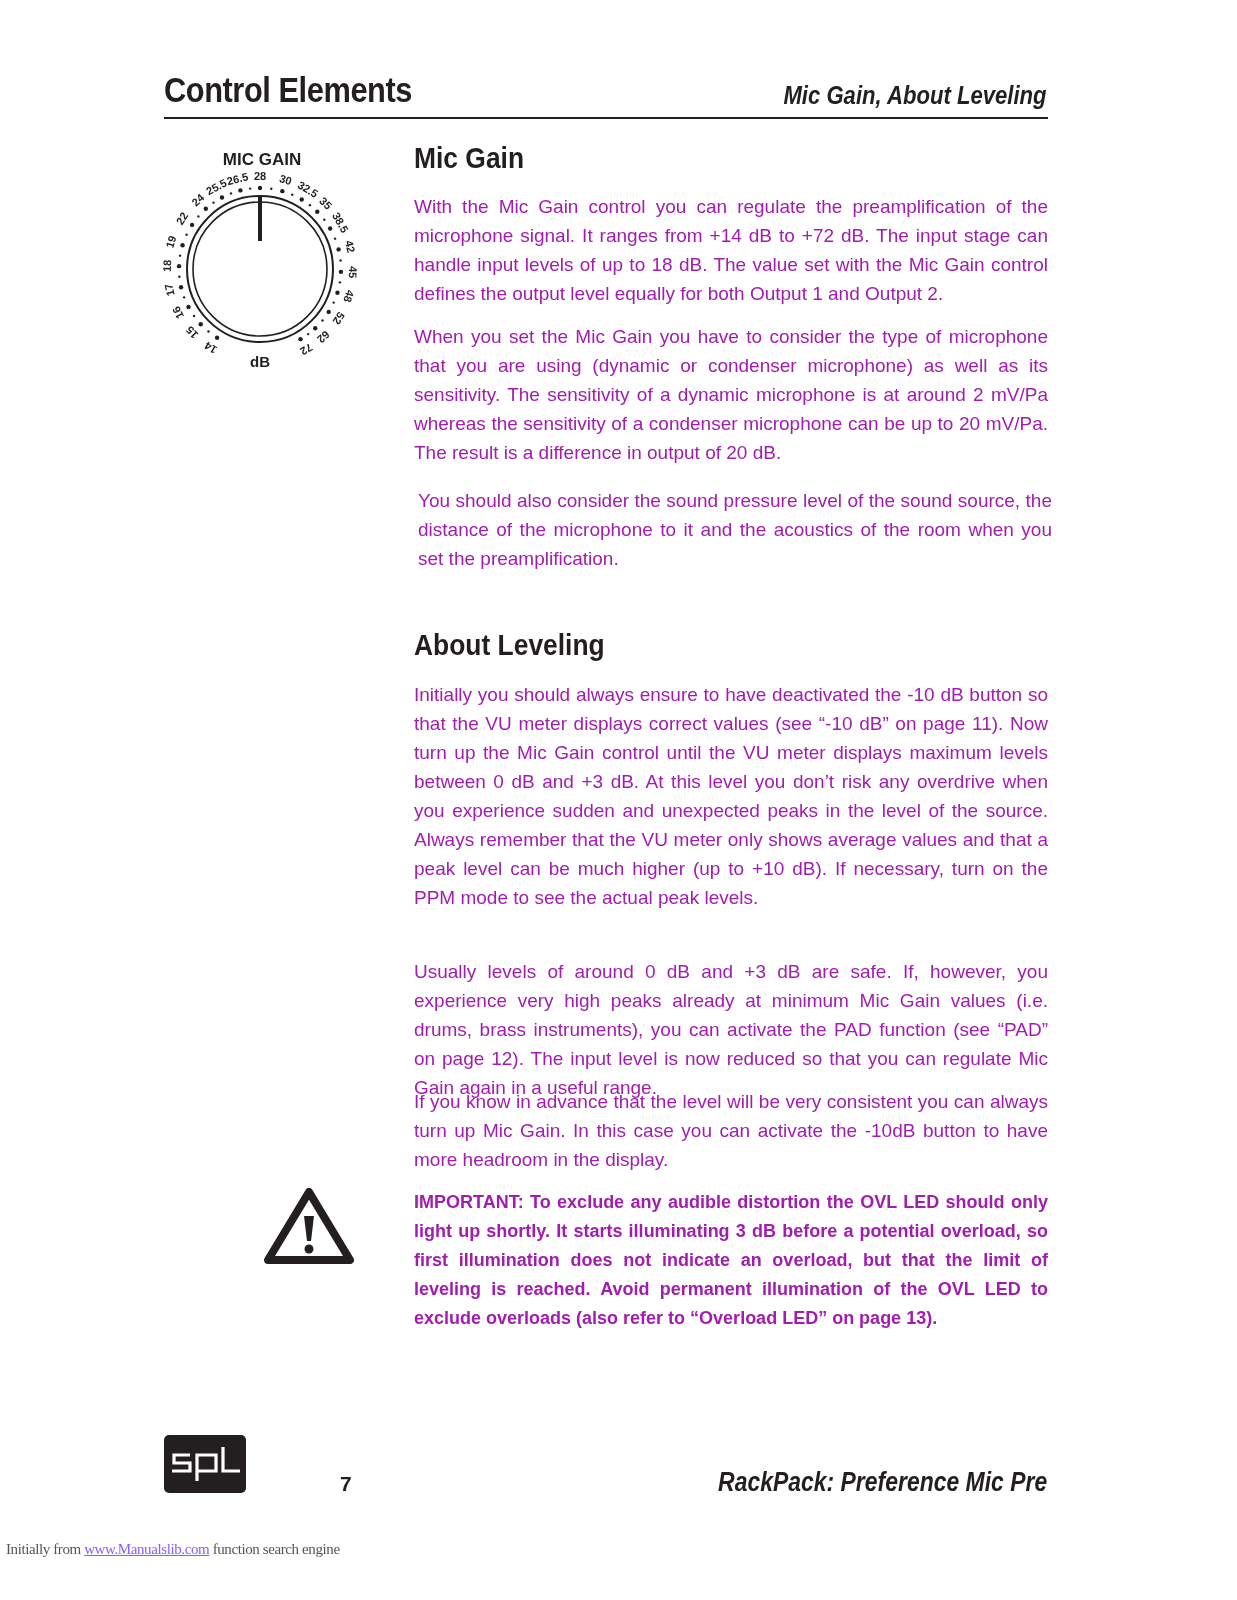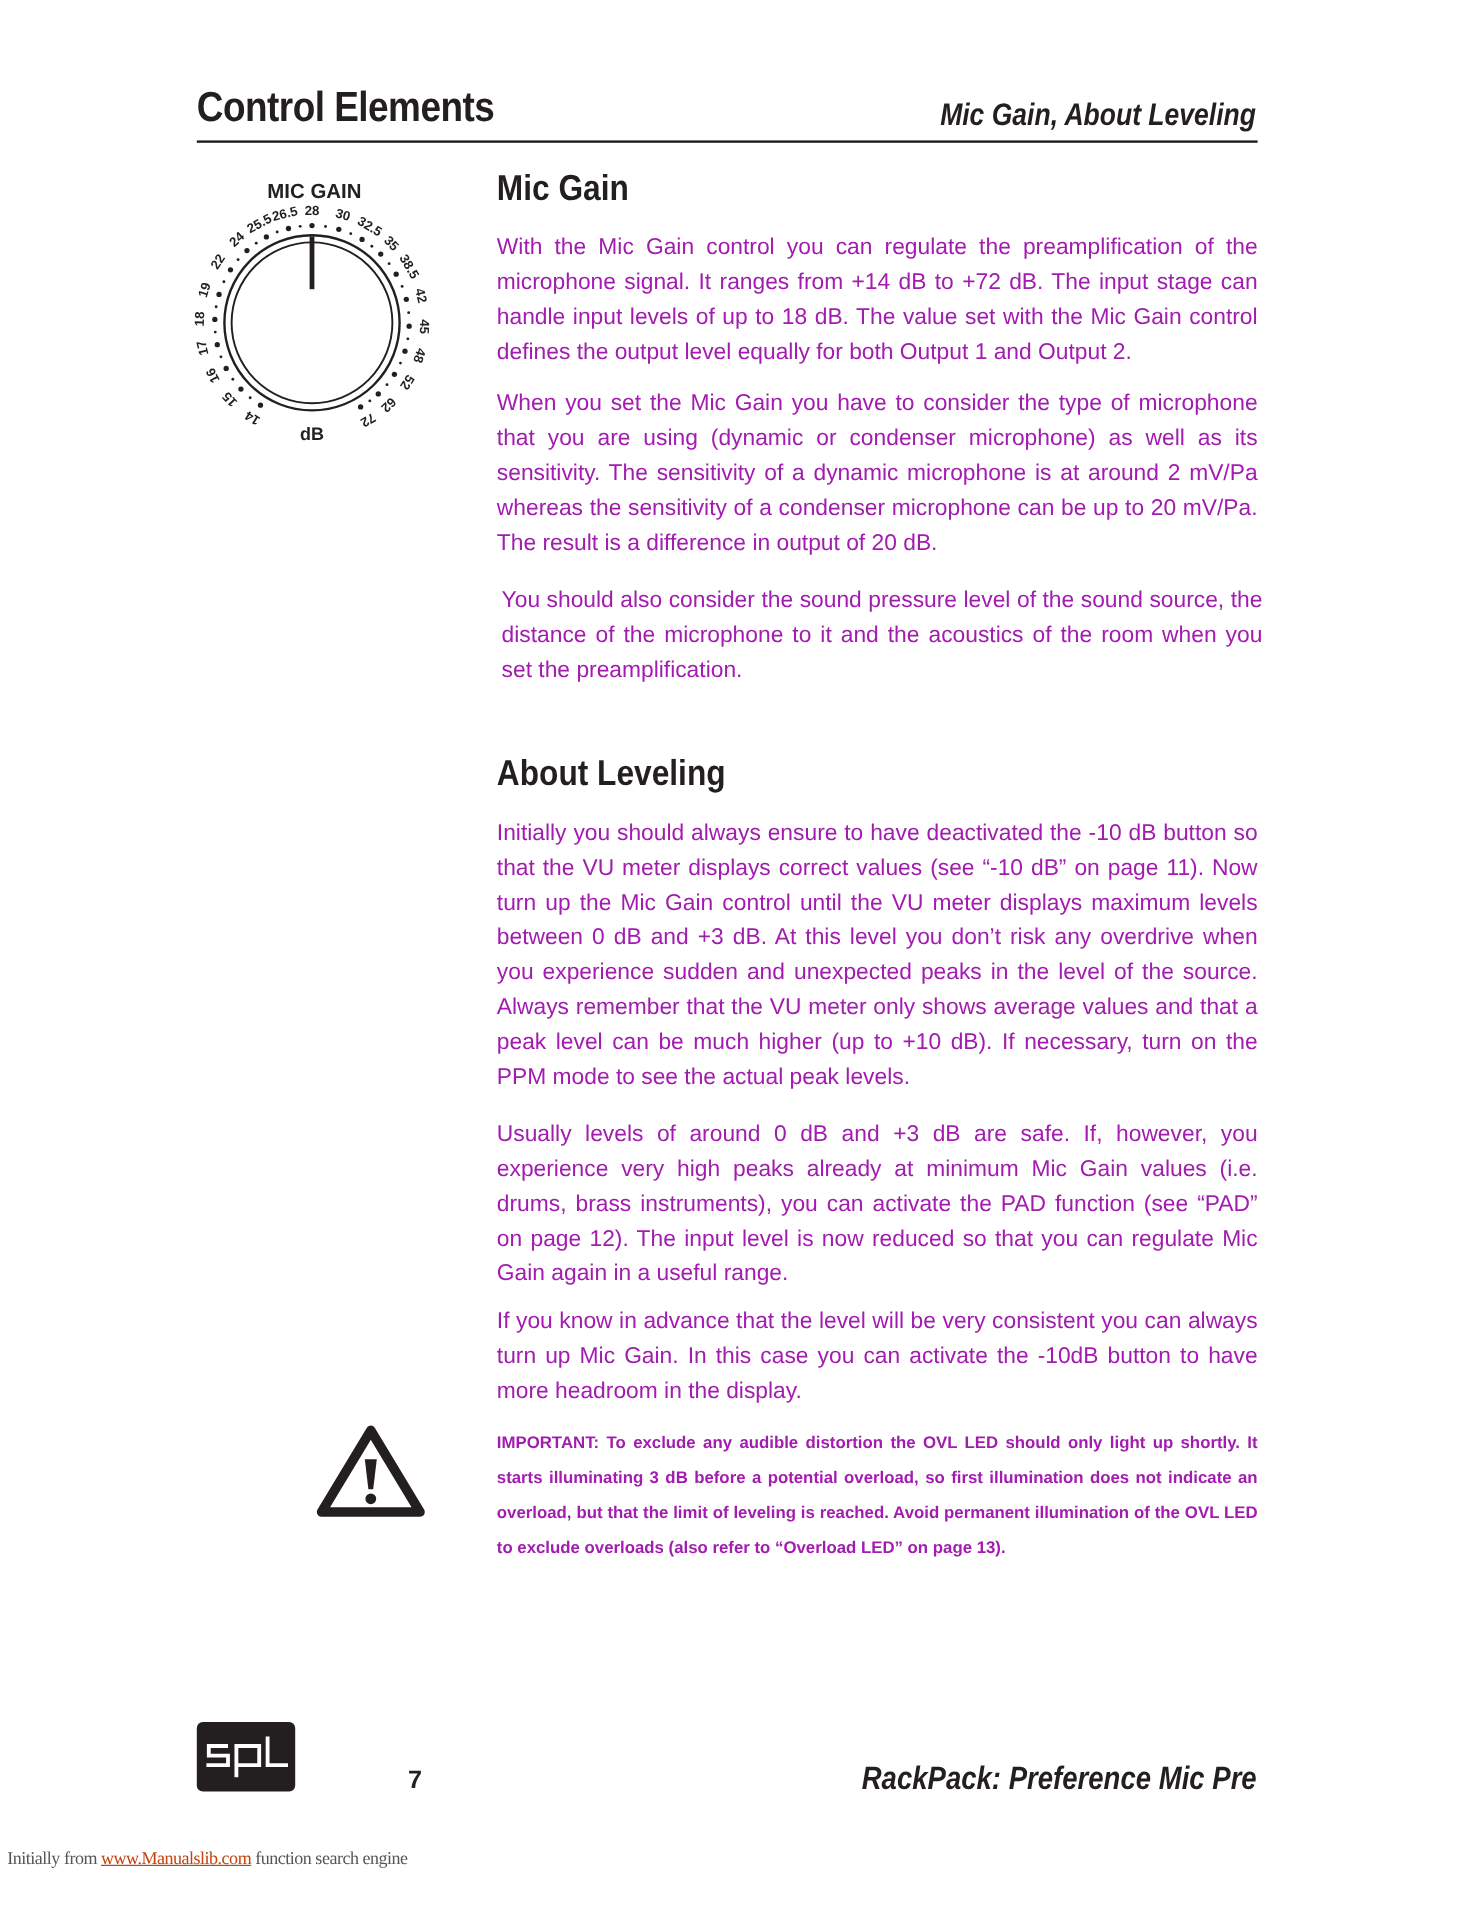--- a/index.html
+++ b/index.html
@@ -3,28 +3,28 @@
 <meta charset="utf-8">
 <style>
   html, body { margin: 0; padding: 0; background: #ffffff; }
   body { width: 1237px; height: 1600px; position: relative; overflow: hidden; color: #231f20; font-family: "Liberation Sans", sans-serif; }
   .abs { position: absolute; }
   .header-title { left: 164px; top: 70px; font-size: 35px; font-weight: bold; letter-spacing: -0.5px; transform: scaleX(0.88); transform-origin: left top; }
   .header-sub { right: 190px; top: 80px; font-size: 26px; font-weight: bold; font-style: italic; transform: scaleX(0.85); transform-origin: right top; }
   .header-rule { left: 164px; top: 117px; width: 884px; height: 2px; background: #231f20; }
   .section-title { left: 414px; font-size: 30px; font-weight: bold; transform: scaleX(0.88); transform-origin: left top; }
   .para { left: 414px; width: 634px; font-size: 19px; line-height: 29px; text-align: justify; color: #a21caf; }
-  .para.bold { font-weight: bold; font-size: 14px; }
+  .para.bold { font-weight: bold; font-size: 18px; }
   .knob { left: 150px; top: 135px; width: 230px; height: 240px; }
   .warn { left: 262px; top: 1186px; width: 94px; height: 80px; }
   .logo { left: 164px; top: 1435px; width: 82px; height: 58px; background: #231f20; border-radius: 5px; }
   .page-num { left: 340px; top: 1472px; font-size: 21px; font-weight: bold; }
   .footer-title { right: 190px; top: 1467px; font-size: 27px; font-weight: bold; font-style: italic; transform: scaleX(0.85); transform-origin: right top; }
   .dl { left: 6px; top: 1541px; font-family: "Liberation Serif", serif; font-size: 15px; color: #555; letter-spacing: -0.4px; }
-  .dl a { color: #c2410c; text-decoration: underline; }
+  .dl a { color: #8b5cf6; text-decoration: underline; }
 </style>
 </head>
 <body>
 
 <div class="abs header-title">Control Elements</div>
 <div class="abs header-sub">Mic Gain, About Leveling</div>
 <div class="abs header-rule"></div>
 
 <div class="abs knob">
   <svg id="knob-svg" width="230" height="240" viewBox="0 0 230 240">
@@ -100,21 +100,21 @@
   </svg>
 </div>
 
 <div class="abs section-title" style="top:141px;">Mic Gain</div>
 <p class="abs para" style="top:192px; margin:0;">With the Mic Gain control you can regulate the preamplification of the microphone signal. It ranges from +14 dB to +72 dB. The input stage can handle input levels of up to 18 dB. The value set with the Mic Gain control defines the output level equally for both Output 1 and Output 2.</p>
 <p class="abs para" style="top:322px; margin:0;">When you set the Mic Gain you have to consider the type of microphone that you are using (dynamic or condenser microphone) as well as its sensitivity. The sensitivity of a dynamic microphone is at around 2 mV/Pa whereas the sensitivity of a condenser microphone can be up to 20 mV/Pa. The result is a difference in output of 20 dB.</p>
 <p class="abs para" style="top:482px; margin:4px;">You should also consider the sound pressure level of the sound source, the distance of the microphone to it and the acoustics of the room when you set the preamplification.</p>
 
 <div class="abs section-title" style="top:628px;">About Leveling</div>
 <p class="abs para" style="top:680px; margin:0;">Initially you should always ensure to have deactivated the -10 dB button so that the VU meter displays correct values (see “-10 dB” on page 11). Now turn up the Mic Gain control until the VU meter displays maximum levels between 0 dB and +3 dB. At this level you don’t risk any overdrive when you experience sudden and unexpected peaks in the level of the source. Always remember that the VU meter only shows average values and that a peak level can be much higher (up to +10 dB). If necessary, turn on the PPM mode to see the actual peak levels.</p>
-<p class="abs para" style="top:931px; margin:0;">Usually levels of around 0 dB and +3 dB are safe. If, however, you experience very high peaks already at minimum Mic Gain values (i.e. drums, brass instruments), you can activate the PAD function (see “PAD” on page 12). The input level is now reduced so that you can regulate Mic Gain again in a useful range.</p>
+<p class="abs para" style="top:957px; margin:0;">Usually levels of around 0 dB and +3 dB are safe. If, however, you experience very high peaks already at minimum Mic Gain values (i.e. drums, brass instruments), you can activate the PAD function (see “PAD” on page 12). The input level is now reduced so that you can regulate Mic Gain again in a useful range.</p>
 <p class="abs para" style="top:1087px; margin:0;">If you know in advance that the level will be very consistent you can always turn up Mic Gain. In this case you can activate the -10dB button to have more headroom in the display.</p>
 
 <div class="abs warn">
   <svg width="94" height="80" viewBox="0 0 94 80">
     <path d="M47 6 L88 74 L6 74 Z" fill="none" stroke="#231f20" stroke-width="8" stroke-linejoin="round"></path>
     <path d="M42 30 L52 30 L49 55 L45 55 Z" fill="#231f20"></path>
     <circle cx="47" cy="63" r="4.5" fill="#231f20"></circle>
   </svg>
 </div>
 <p class="abs para bold" style="top:1188px; margin:0;">IMPORTANT: To exclude any audible distortion the OVL LED should only light up shortly. It starts illuminating 3 dB before a potential overload, so first illumination does not indicate an overload, but that the limit of leveling is reached. Avoid permanent illumination of the OVL LED to exclude overloads (also refer to “Overload LED” on page 13).</p>

